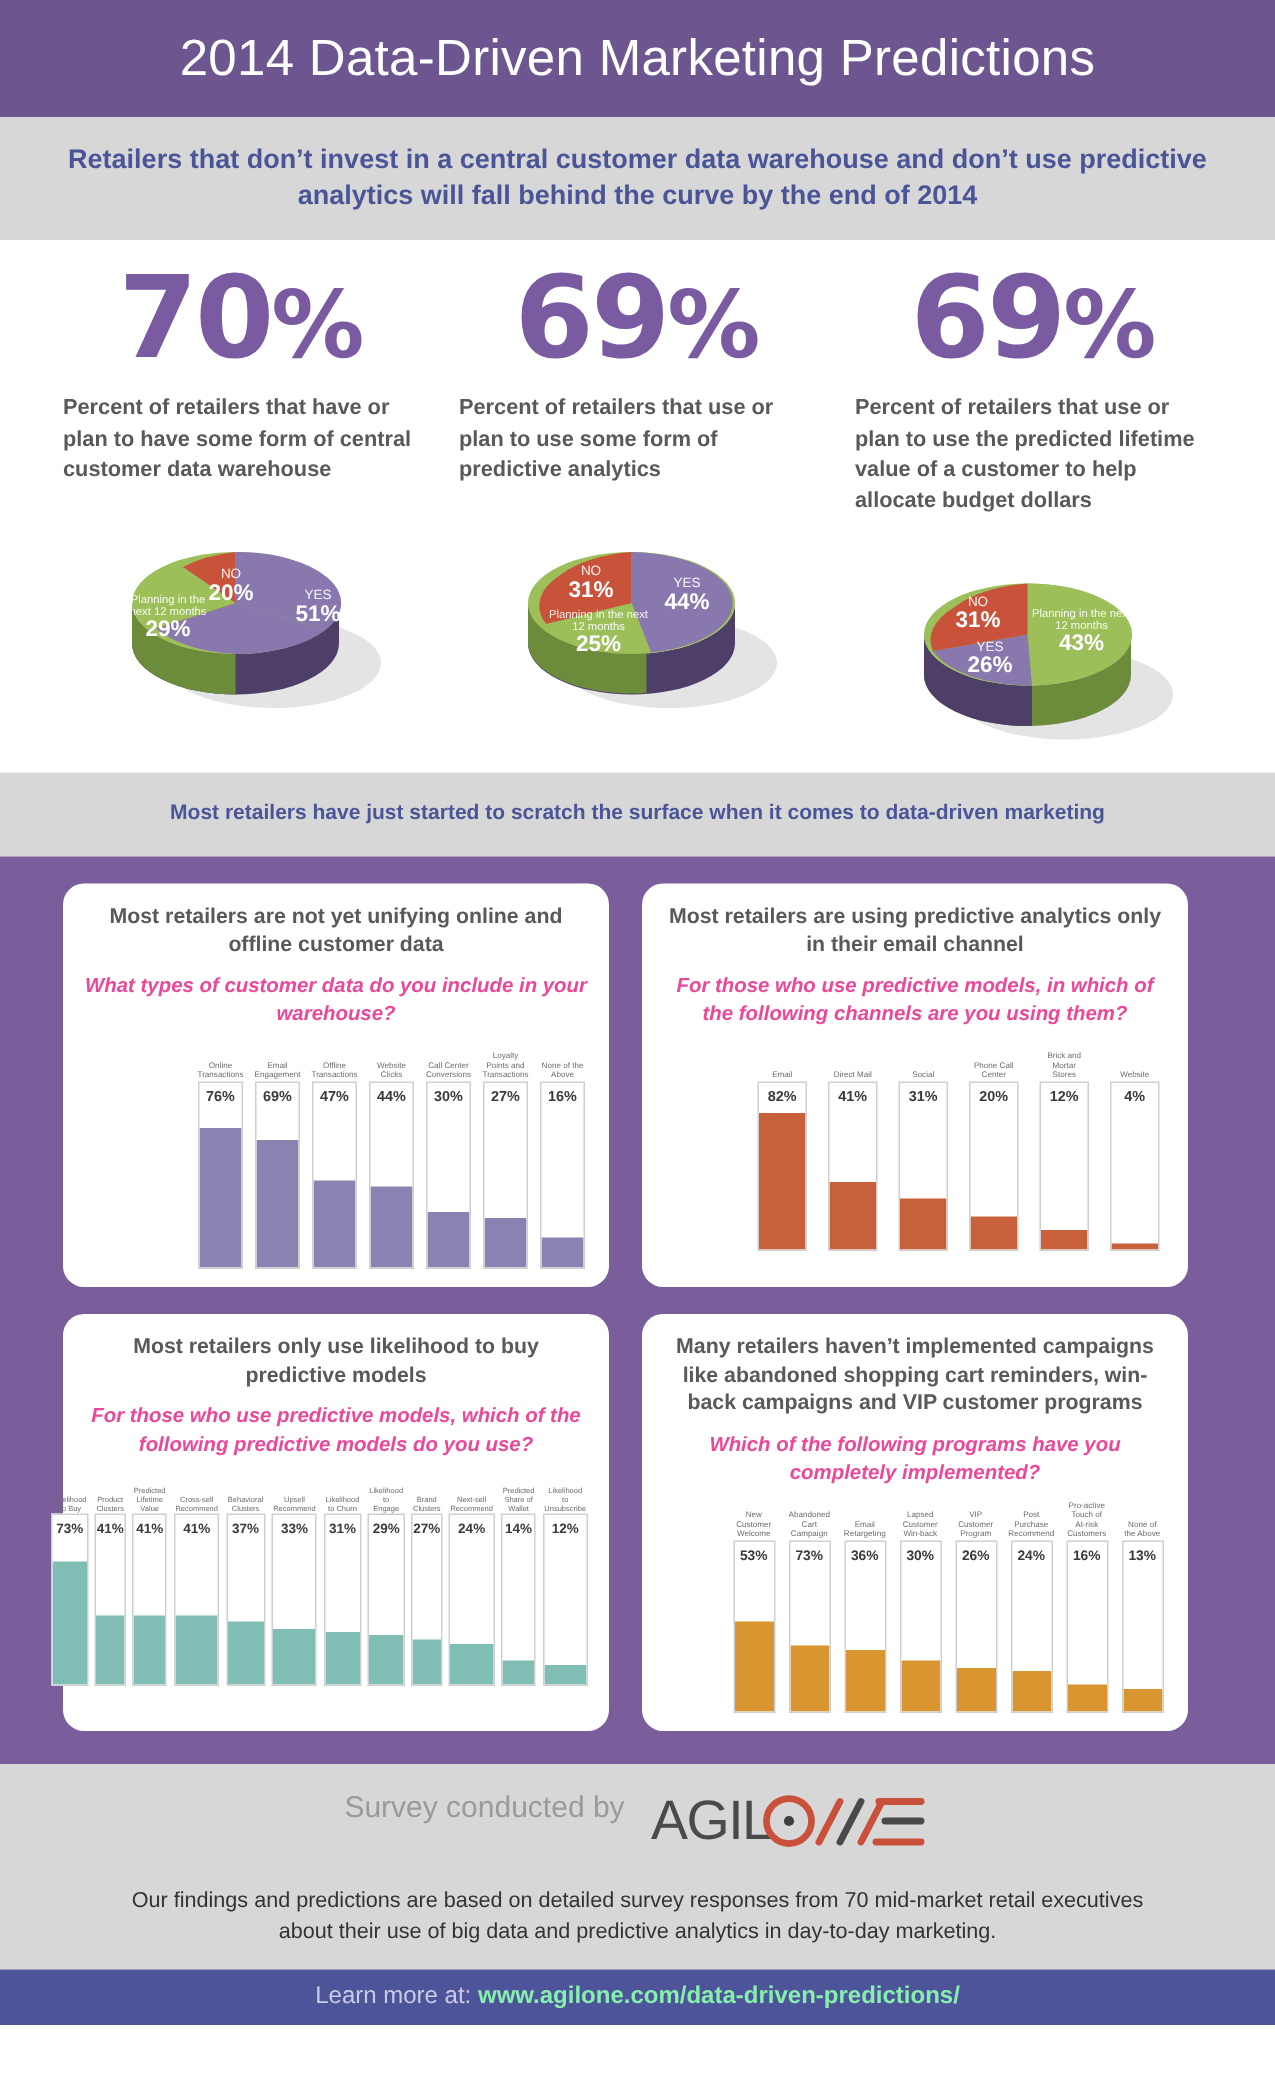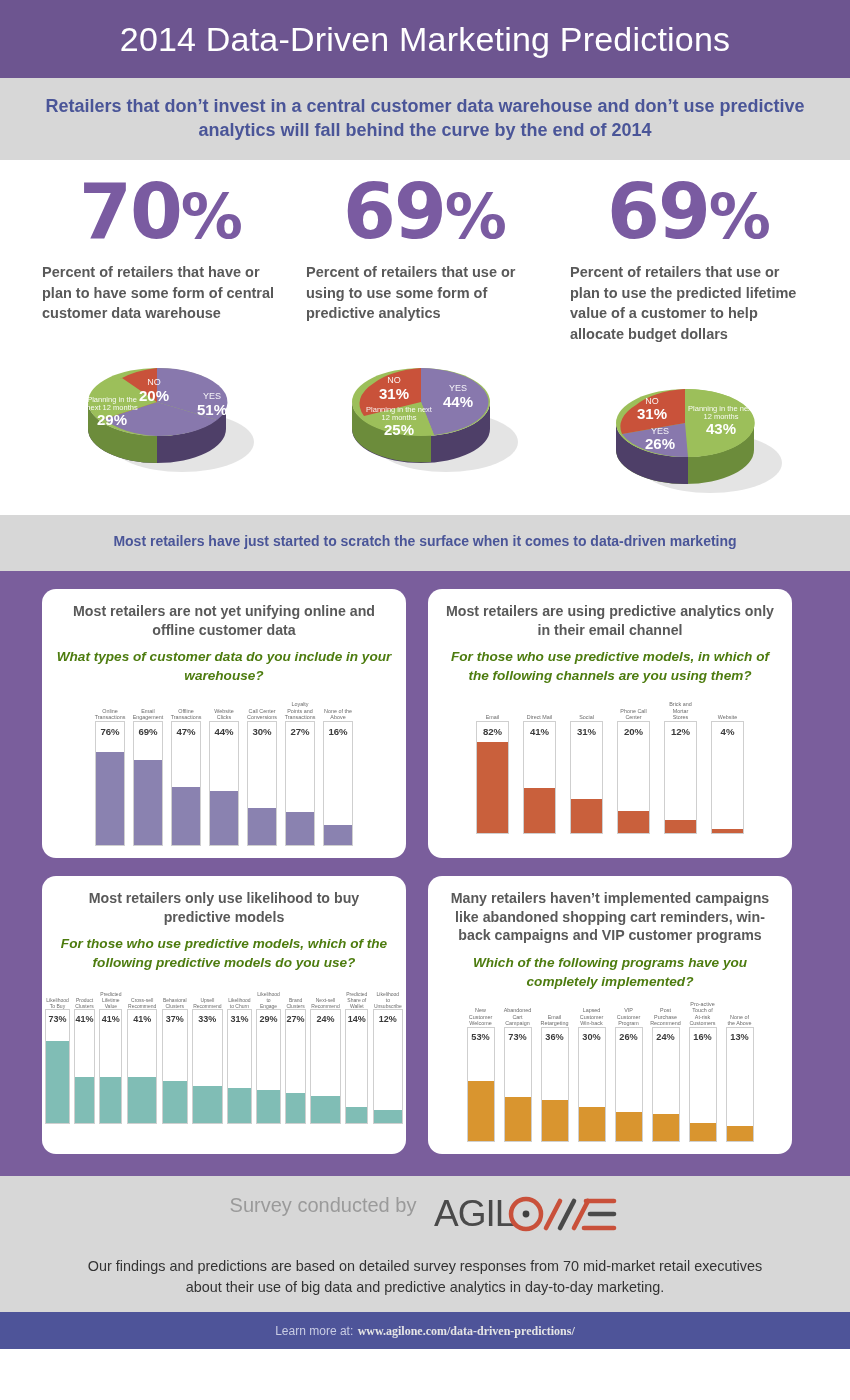--- a/index.html
+++ b/index.html
@@ -65,26 +65,26 @@
   }
   .card {
     width:364px; background:#ffffff; border-radius:14px;
     padding:13px 12px 12px;
   }
   .card-title {
     color:#595959; font-size:14.2px; font-weight:bold; text-align:center;
     line-height:1.32;
   }
   .card-q {
-    color:#4d7c0f; font-size:13.6px; font-weight:bold; font-style:italic;
+    color:#ec4899; font-size:13.6px; font-weight:bold; font-style:italic;
     text-align:center; line-height:1.35; margin-top:9px;
   }
 
   
-  .bars { display:flex; justify-content:center; align-items:flex-end;
+  .bars { display:flex; justify-content:flex-end; align-items:flex-end;
           margin-top:12px; }
   .bar-col { display:flex; flex-direction:column; align-items:center; }
   .bar-lab {
     font-size:5.4px; color:#6b6b6b; text-align:center; line-height:1.22;
     height:24px; display:flex; align-items:flex-end; justify-content:center;
     width:100%; padding:0 1px;
   }
   .bar-track {
     position:relative; width:100%; background:#ffffff;
     border:1px solid #cfcfcf; overflow:hidden;
@@ -114,22 +114,22 @@
     display:flex; align-items:flex-start; justify-content:center; gap:18px;
   }
   .survey-by { color:#9a9a9a; font-size:20px; font-weight:400; }
   .note {
     color:#333333; font-size:14.4px; line-height:1.45; margin-top:16px;
     padding:0 40px;
   }
   .urlbar {
     background:#4e5499; text-align:center; padding:9px 0 10px;
   }
-  .urlbar .lm { color:#c9cce4; font-size:12px; }
-  .urlbar .lnk { color:#e5e5e5; font-size:12px; font-weight:bold;font-family:Liberation Serif, serif; }
+  .urlbar .lm { color:#c9cce4; font-size:16px; }
+  .urlbar .lnk { color:#86efac; font-size:16px; font-weight:bold; }
 </style>
 </head>
 <body>
 
 <div class="page">
 
   <div class="header">
     <h1>2014 Data-Driven Marketing Predictions</h1>
   </div>
 
@@ -163,21 +163,21 @@
         </div>
         <div class="pie-lbl" style="left:38px; top:62px; width:64px;">
           <span class="t sm">Planning in the next 12 months</span>
           <span class="v">29%</span>
         </div>
       </div>
     </div>
 
     <div class="stat">
       <div class="bignum"><span>69</span><span class="pc">%</span></div>
-      <div class="statdesc">Percent of retailers that use or using to use some form of predictive analytics</div>
+      <div class="statdesc">Percent of retailers that use or plan to use some form of predictive analytics</div>
       <div class="pie-wrap">
         <svg class="pie-svg" width="230" height="150" viewBox="0 0 230 150">
           <ellipse cx="140" cy="108" rx="72" ry="30" fill="#cdcdcd" opacity="0.55"></ellipse>
           <path d="M 46 95 L 46 68 A 69 34 0 0 0 184 68 L 184 95 A 69 34 0 0 1 46 95 Z" fill="#4e3f68"></path>
           <path d="M 46 95 L 46 68 A 69 34 0 0 0 125 101 L 125 128 A 69 34 0 0 1 46 95 Z" fill="#6c8c3b"></path>
           <ellipse cx="115" cy="68" rx="69" ry="34" fill="#9cbf5a"></ellipse>
           <path d="M 115 68 L 115 34 A 69 34 0 0 1 178 80 A 69 34 0 0 1 128 101 Z" fill="#8878ad"></path>
           <path d="M 115 68 L 128 101 A 69 34 0 0 1 58 82 Z" fill="#9cbf5a"></path>
           <path d="M 115 68 L 58 82 A 69 34 0 0 1 68 49 A 69 34 0 0 1 115 34 Z" fill="#c9523a"></path>
         </svg>

